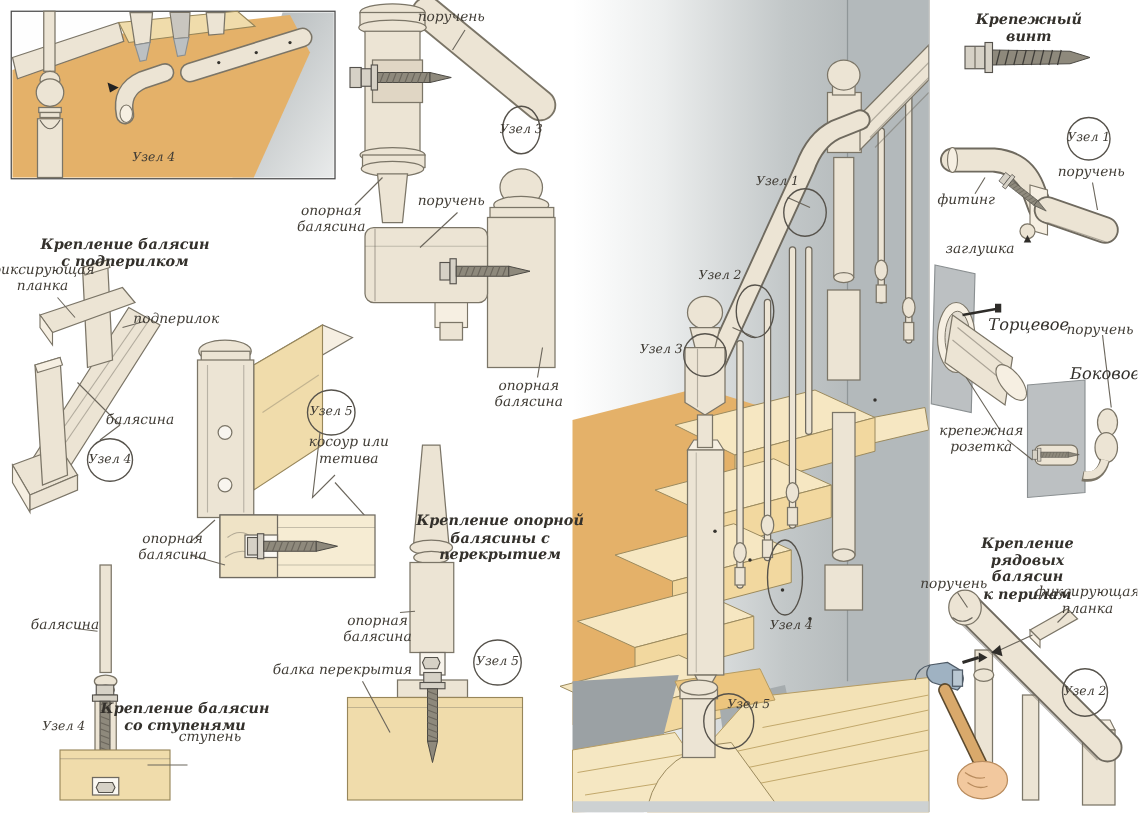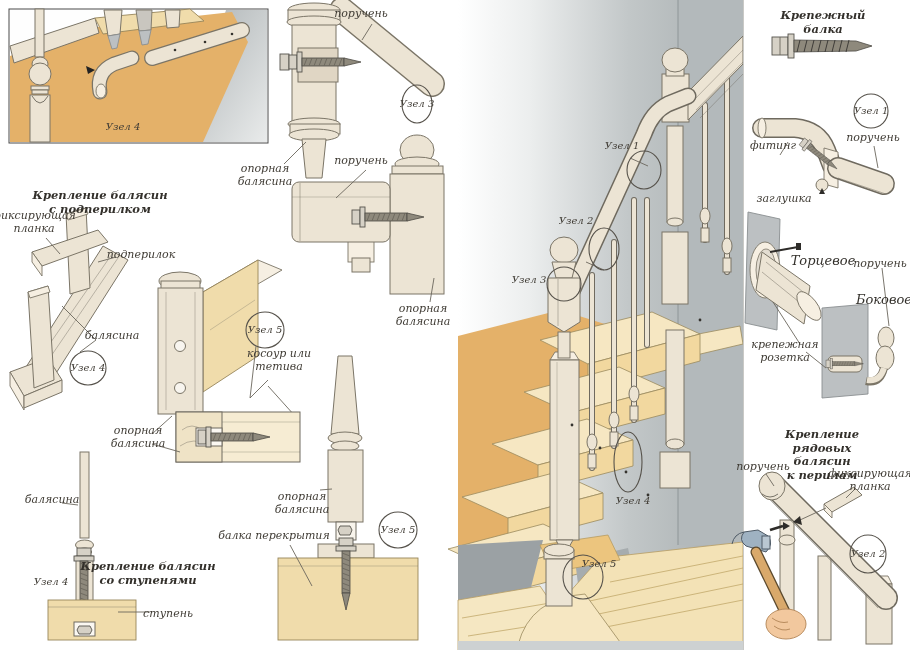--- a/index.html
+++ b/index.html
@@ -377,45 +377,48 @@
 <span class="t nb" style="left:265px;top:330px">Узел 5</span>
 <span class="t lbl" style="left:279px;top:348px">косоур или
 тетива</span>
 <span class="t lbl" style="left:138px;top:425px">опорная
 балясина</span>
 
 <span class="t lbl" style="left:52px;top:494px">балясина</span>
 <span class="t nb" style="left:51px;top:582px">Узел 4</span>
 <span class="t h" style="left:148px;top:560px">Крепление балясин
 со ступенями</span>
-<span class="t lbl" style="left:168px;top:608px">ступень</span>
+<span class="t lbl" style="left:168px;top:584px">ступень</span>
 
 <span class="t lbl" style="left:361px;top:8px">поручень</span>
 <span class="t nb" style="left:417px;top:104px">Узел 3</span>
 <span class="t lbl" style="left:265px;top:163px">опорная
 балясина</span>
 <span class="t lbl" style="left:361px;top:155px">поручень</span>
 <span class="t lbl" style="left:423px;top:303px">опорная
 балясина</span>
 
+<span class="t h" style="left:400px;top:410px">Крепление опорной
+балясины с
+перекрытием</span>
 <span class="t lbl" style="left:302px;top:491px">опорная
 балясина</span>
 <span class="t nb" style="left:398px;top:530px">Узел 5</span>
 <span class="t lbl" style="left:274px;top:530px">балка перекрытия</span>
 
 <span class="t nb" style="left:622px;top:146px">Узел 1</span>
 <span class="t nb" style="left:576px;top:221px">Узел 2</span>
 <span class="t nb" style="left:529px;top:280px">Узел 3</span>
 <span class="t nb" style="left:633px;top:501px">Узел 4</span>
 <span class="t nb" style="left:599px;top:564px">Узел 5</span>
 
-<span class="t h" style="left:823px;top:9px">Крепежный балка</span>
+<span class="t h" style="left:823px;top:9px">Крепежный винт</span>
 <span class="t nb" style="left:871px;top:111px">Узел 1</span>
 <span class="t lbl" style="left:873px;top:132px">поручень</span>
-<span class="t lbl" style="left:773px;top:140px">фитинг</span>
+<span class="t lbl" style="left:773px;top:154px">фитинг</span>
 <span class="t lbl" style="left:784px;top:193px">заглушка</span>
 
 <span class="t bb" style="left:823px;top:253px">Торцевое</span>
 <span class="t lbl" style="left:880px;top:258px">поручень</span>
 <span class="t bb" style="left:884px;top:292px">Боковое</span>
 <span class="t lbl" style="left:785px;top:339px">крепежная
 розетка</span>
 
 <span class="t h" style="left:822px;top:428px">Крепление рядовых балясин
 к перилам</span>

